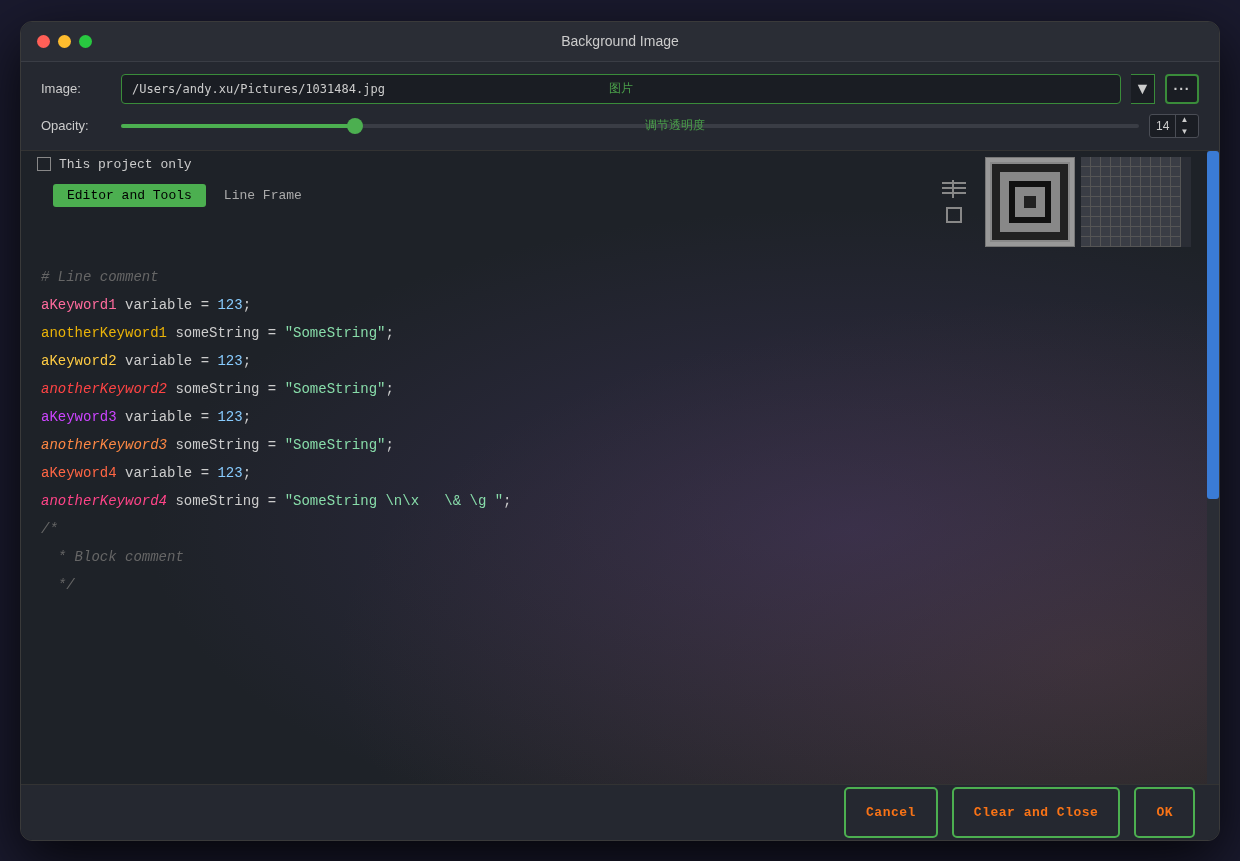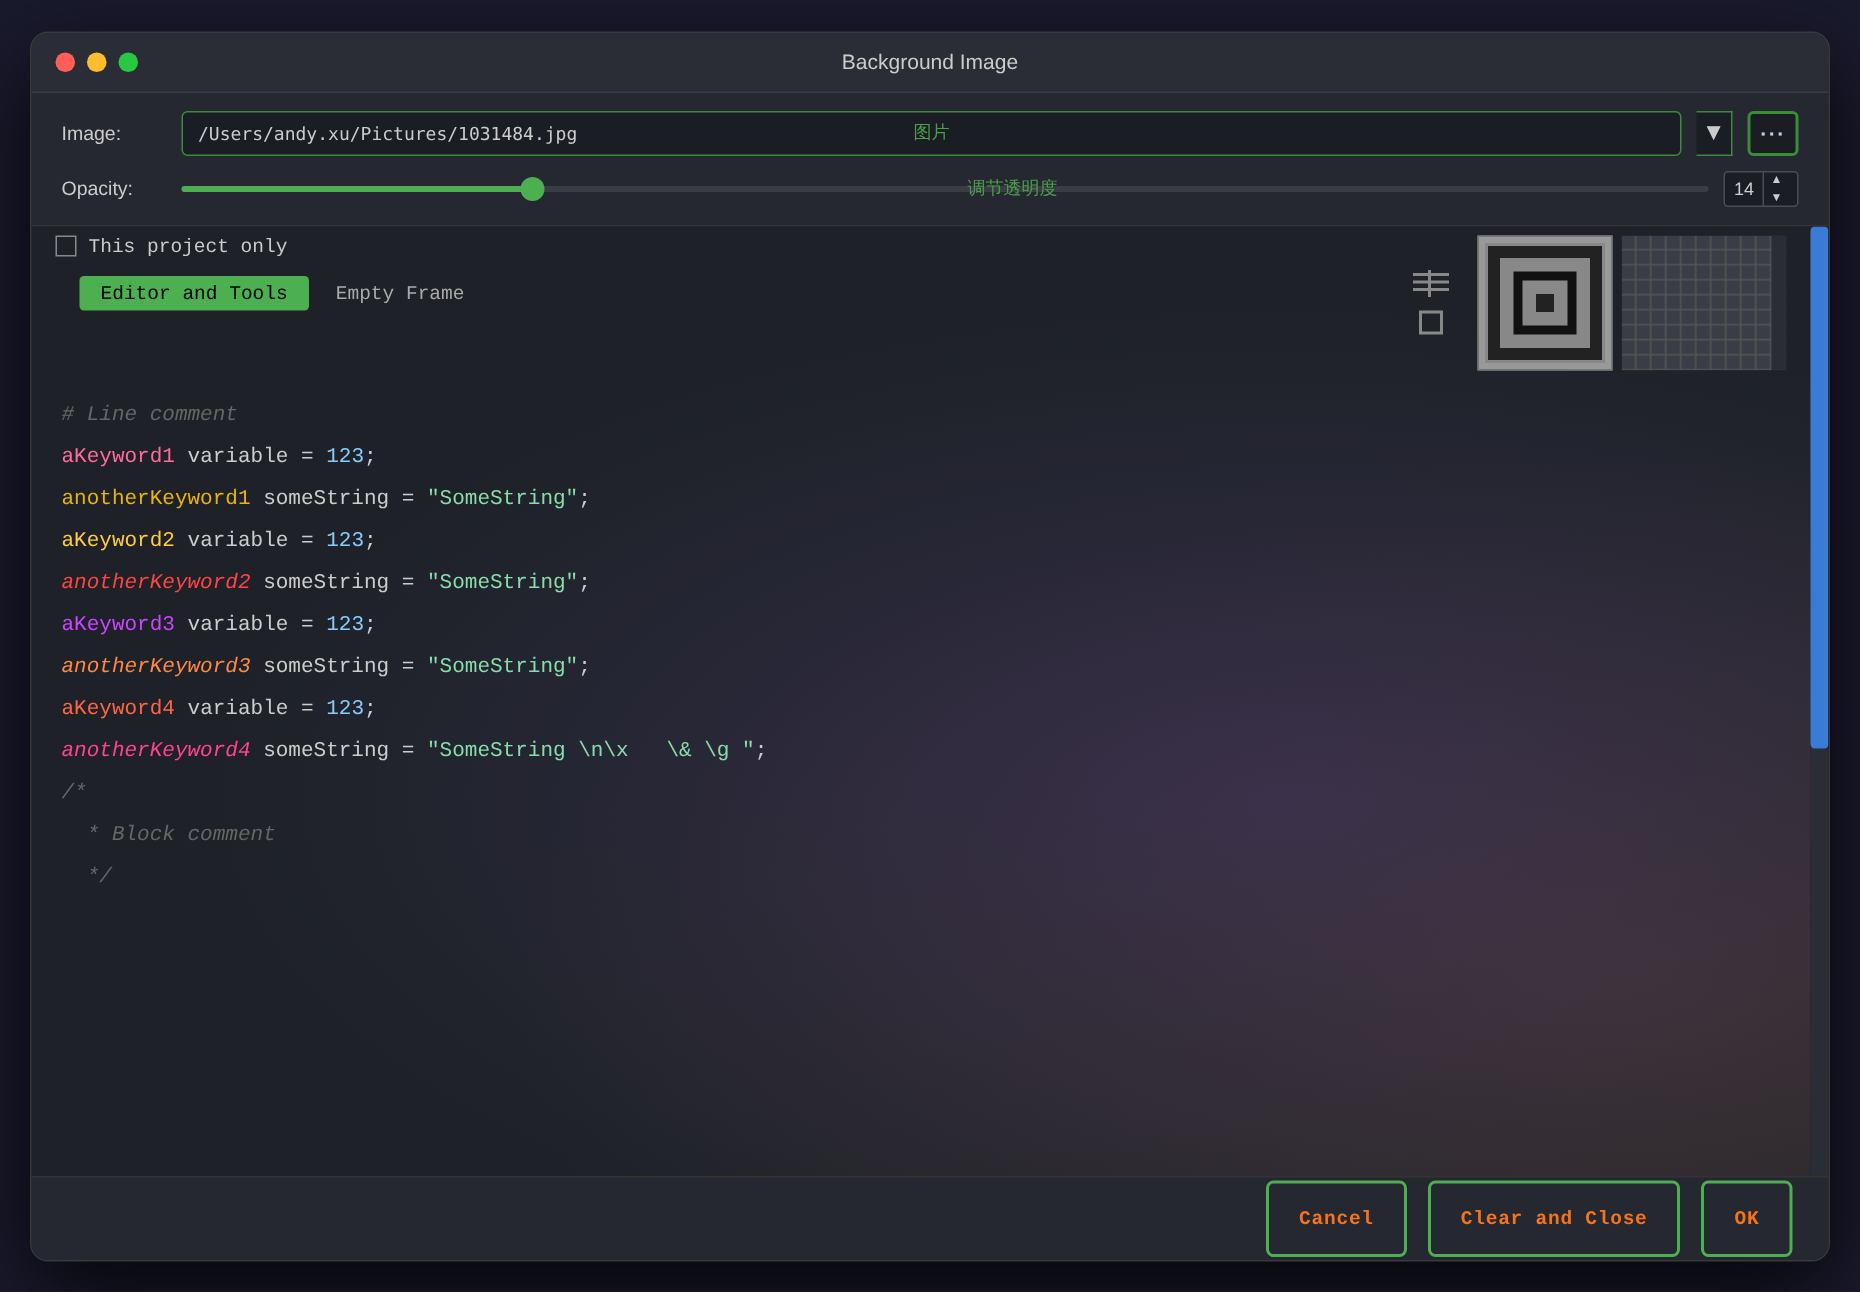--- a/index.html
+++ b/index.html
@@ -467,21 +467,21 @@
         <div class="options-preview-row">
           <div class="options-left">
 
             <div class="checkbox-wrapper">
               <div class="checkbox"></div>
               <span class="checkbox-label">This project only</span>
             </div>
 
             <div class="tabs-row">
               <div class="tab-active">Editor and Tools</div>
-              <div class="tab-inactive">Empty Frame</div>
+              <div class="tab-inactive">Line Frame</div>
             </div>
           </div>
 
           <div class="preview-right">
 
             <div style="display:flex; flex-direction:column; justify-content:center; align-items:center; width:50px; height:80px; gap:4px;">
               <svg width="28" height="22">
                 <rect x="2" y="4" width="24" height="2" fill="#888"></rect>
                 <rect x="2" y="9" width="24" height="2" fill="#888"></rect>
                 <rect x="2" y="14" width="24" height="2" fill="#888"></rect>

